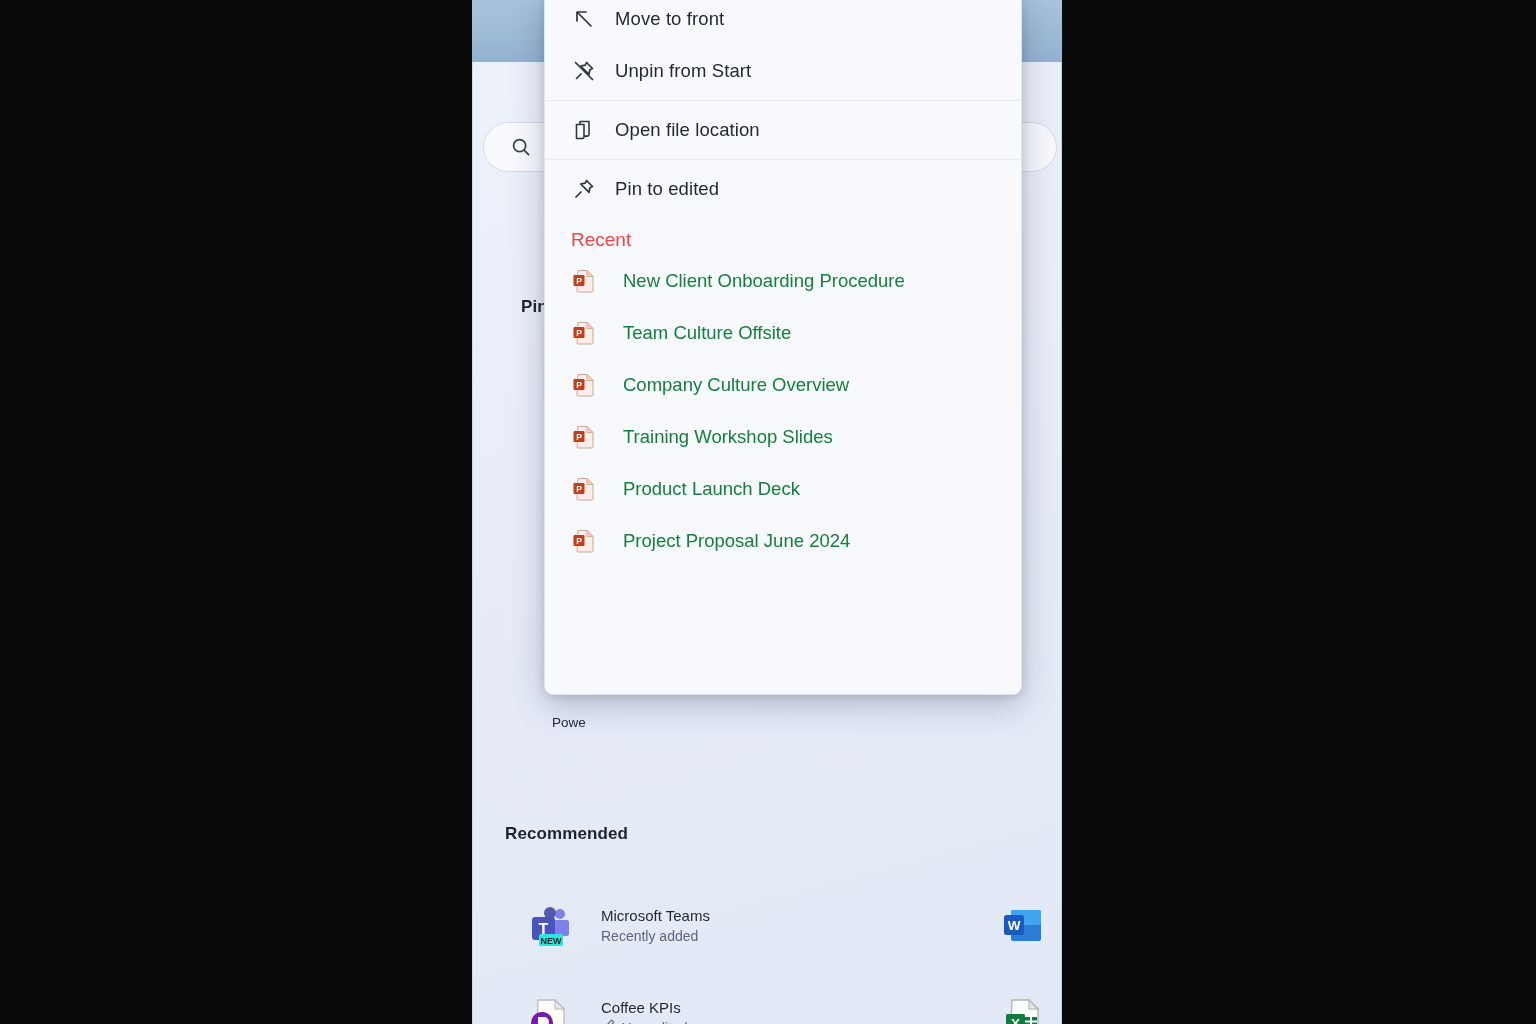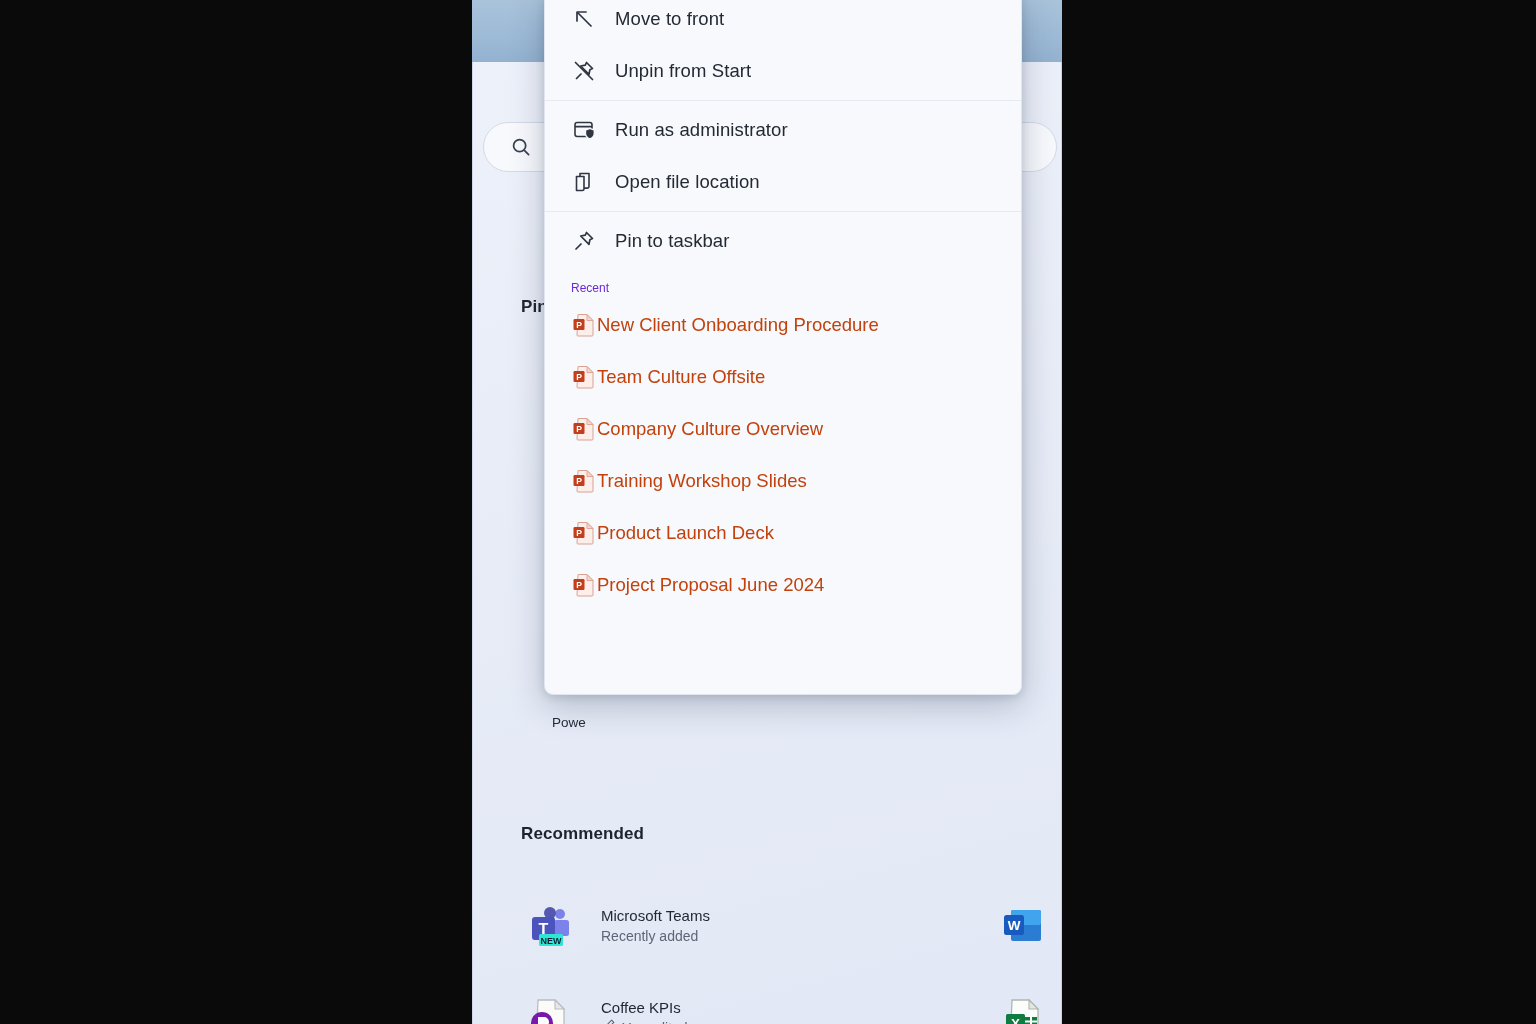--- a/index.html
+++ b/index.html
@@ -42,21 +42,21 @@
   .search-input-text {
     margin-left: 12px; font-size: 16px; color: #8b93a3;
   }
 
   
   .section-head {
     position: absolute; font-size: 17px; font-weight: bold; color: #1d2430;
     letter-spacing: .1px;
   }
   #pinned-head { left: 48px; top: 235px; }
-  #recommended-head { left: 48px; top: 762px; }
+  #recommended-head { left: 32px; top: 762px; }
 
   .pin-grid {
     position: absolute; left: 26px; top: 288px;
     width: 560px;
     display: grid;
     grid-template-columns: repeat(4, 140px);
     grid-auto-rows: 134px;
   }
   .pin-tile {
     display: flex; flex-direction: column; align-items: center;
@@ -107,29 +107,29 @@
     width: 26px; height: 26px; flex: 0 0 26px;
     display: flex; align-items: center; justify-content: center;
     color: #2f3641;
   }
   .ctx-label {
     margin-left: 18px; font-size: 18.5px; color: #242a34;
     letter-spacing: .1px;
   }
   .ctx-sep { height: 1px; background: #e6eaf1; margin: 3px 0; }
   .ctx-group-head {
-    font-size: 12px; color: #6d28d9;
+    font-size: 19px; color: #ef4444;
     padding: 14px 0 4px 26px;
   }
   .ctx-recent-item {
     display: flex; align-items: center; height: 52px; padding-left: 26px;
   }
   .ctx-recent-ico { width: 26px; height: 26px; flex: 0 0 26px; }
   .ctx-recent-label {
-    font-size: 18.5px; color: #c2410c; text-align: right;
+    margin-left: 26px; font-size: 18.5px; color: #15803d; text-align: right;
   }
 </style>
 </head>
 <body>
 
 <div id="stage">
 
   <div class="start-panel">
 
     <div class="desktop-strip"></div>
@@ -316,51 +316,41 @@
           <path d="M14.5 3.5 l6 6 -2.6 1.2 -0.9 4.6 -8.3 -8.3 4.6 -0.9 Z"></path>
           <line x1="9" y1="15" x2="4.5" y2="19.5"></line>
           <line x1="3.5" y1="3.5" x2="20.5" y2="20.5"></line>
         </svg>
       </span>
       <span class="ctx-label">Unpin from Start</span>
     </div>
 
     <div class="ctx-sep"></div>
 
-    <div class="ctx-item">
-      <span class="ctx-ico">
-        <svg width="24" height="24" viewBox="0 0 24 24" fill="none" stroke="#2f3641" stroke-width="1.6">
-          <rect x="3" y="4.5" width="17" height="14" rx="2.2"></rect>
-          <line x1="3" y1="8.6" x2="20" y2="8.6"></line>
-          <path d="M13.5 12 l4.4 -1.6 4.4 1.6 v3.6 c0 2.8 -2.3 4.6 -4.4 5.4 -2.1 -0.8 -4.4 -2.6 -4.4 -5.4 Z" fill="#2f3641" stroke="#f7f9fc" stroke-width="1.4"></path>
-        </svg>
-      </span>
-      <span class="ctx-label">Run as administrator</span>
-    </div>
 
     <div class="ctx-item">
       <span class="ctx-ico">
         <svg width="24" height="24" viewBox="0 0 24 24" fill="none" stroke="#2f3641" stroke-width="1.6" stroke-linejoin="round">
           <path d="M8 3.5 h9 v13 a1.6 1.6 0 0 1 -1.6 1.6 h-7.4 Z"></path>
           <path d="M4.5 6.5 h7.5 v12.4 a1.6 1.6 0 0 1 -1.6 1.6 h-5.9 Z" fill="#f7f9fc"></path>
         </svg>
       </span>
       <span class="ctx-label">Open file location</span>
     </div>
 
     <div class="ctx-sep"></div>
 
     <div class="ctx-item">
       <span class="ctx-ico">
         <svg width="24" height="24" viewBox="0 0 24 24" fill="none" stroke="#2f3641" stroke-width="1.7" stroke-linecap="round" stroke-linejoin="round">
           <path d="M14.5 3.5 l6 6 -2.6 1.2 -0.9 4.6 -8.3 -8.3 4.6 -0.9 Z"></path>
           <line x1="9" y1="15" x2="4" y2="20"></line>
         </svg>
       </span>
-      <span class="ctx-label">Pin to taskbar</span>
+      <span class="ctx-label">Pin to edited</span>
     </div>
 
 
     <div class="ctx-group-head">Recent</div>
 
     <div class="ctx-recent-item">
       <span class="ctx-recent-ico">
         <svg width="26" height="26" viewBox="0 0 26 26">
           <path d="M7 2.5 h9 l6 6 v14.5 a1 1 0 0 1 -1 1 h-14 a1 1 0 0 1 -1 -1 Z" fill="#fdeee9" stroke="#d9a394" stroke-width="1"></path>
           <path d="M16 2.5 l6 6 h-6 Z" fill="#f7d5cb" stroke="#d9a394" stroke-width="0.9"></path>

